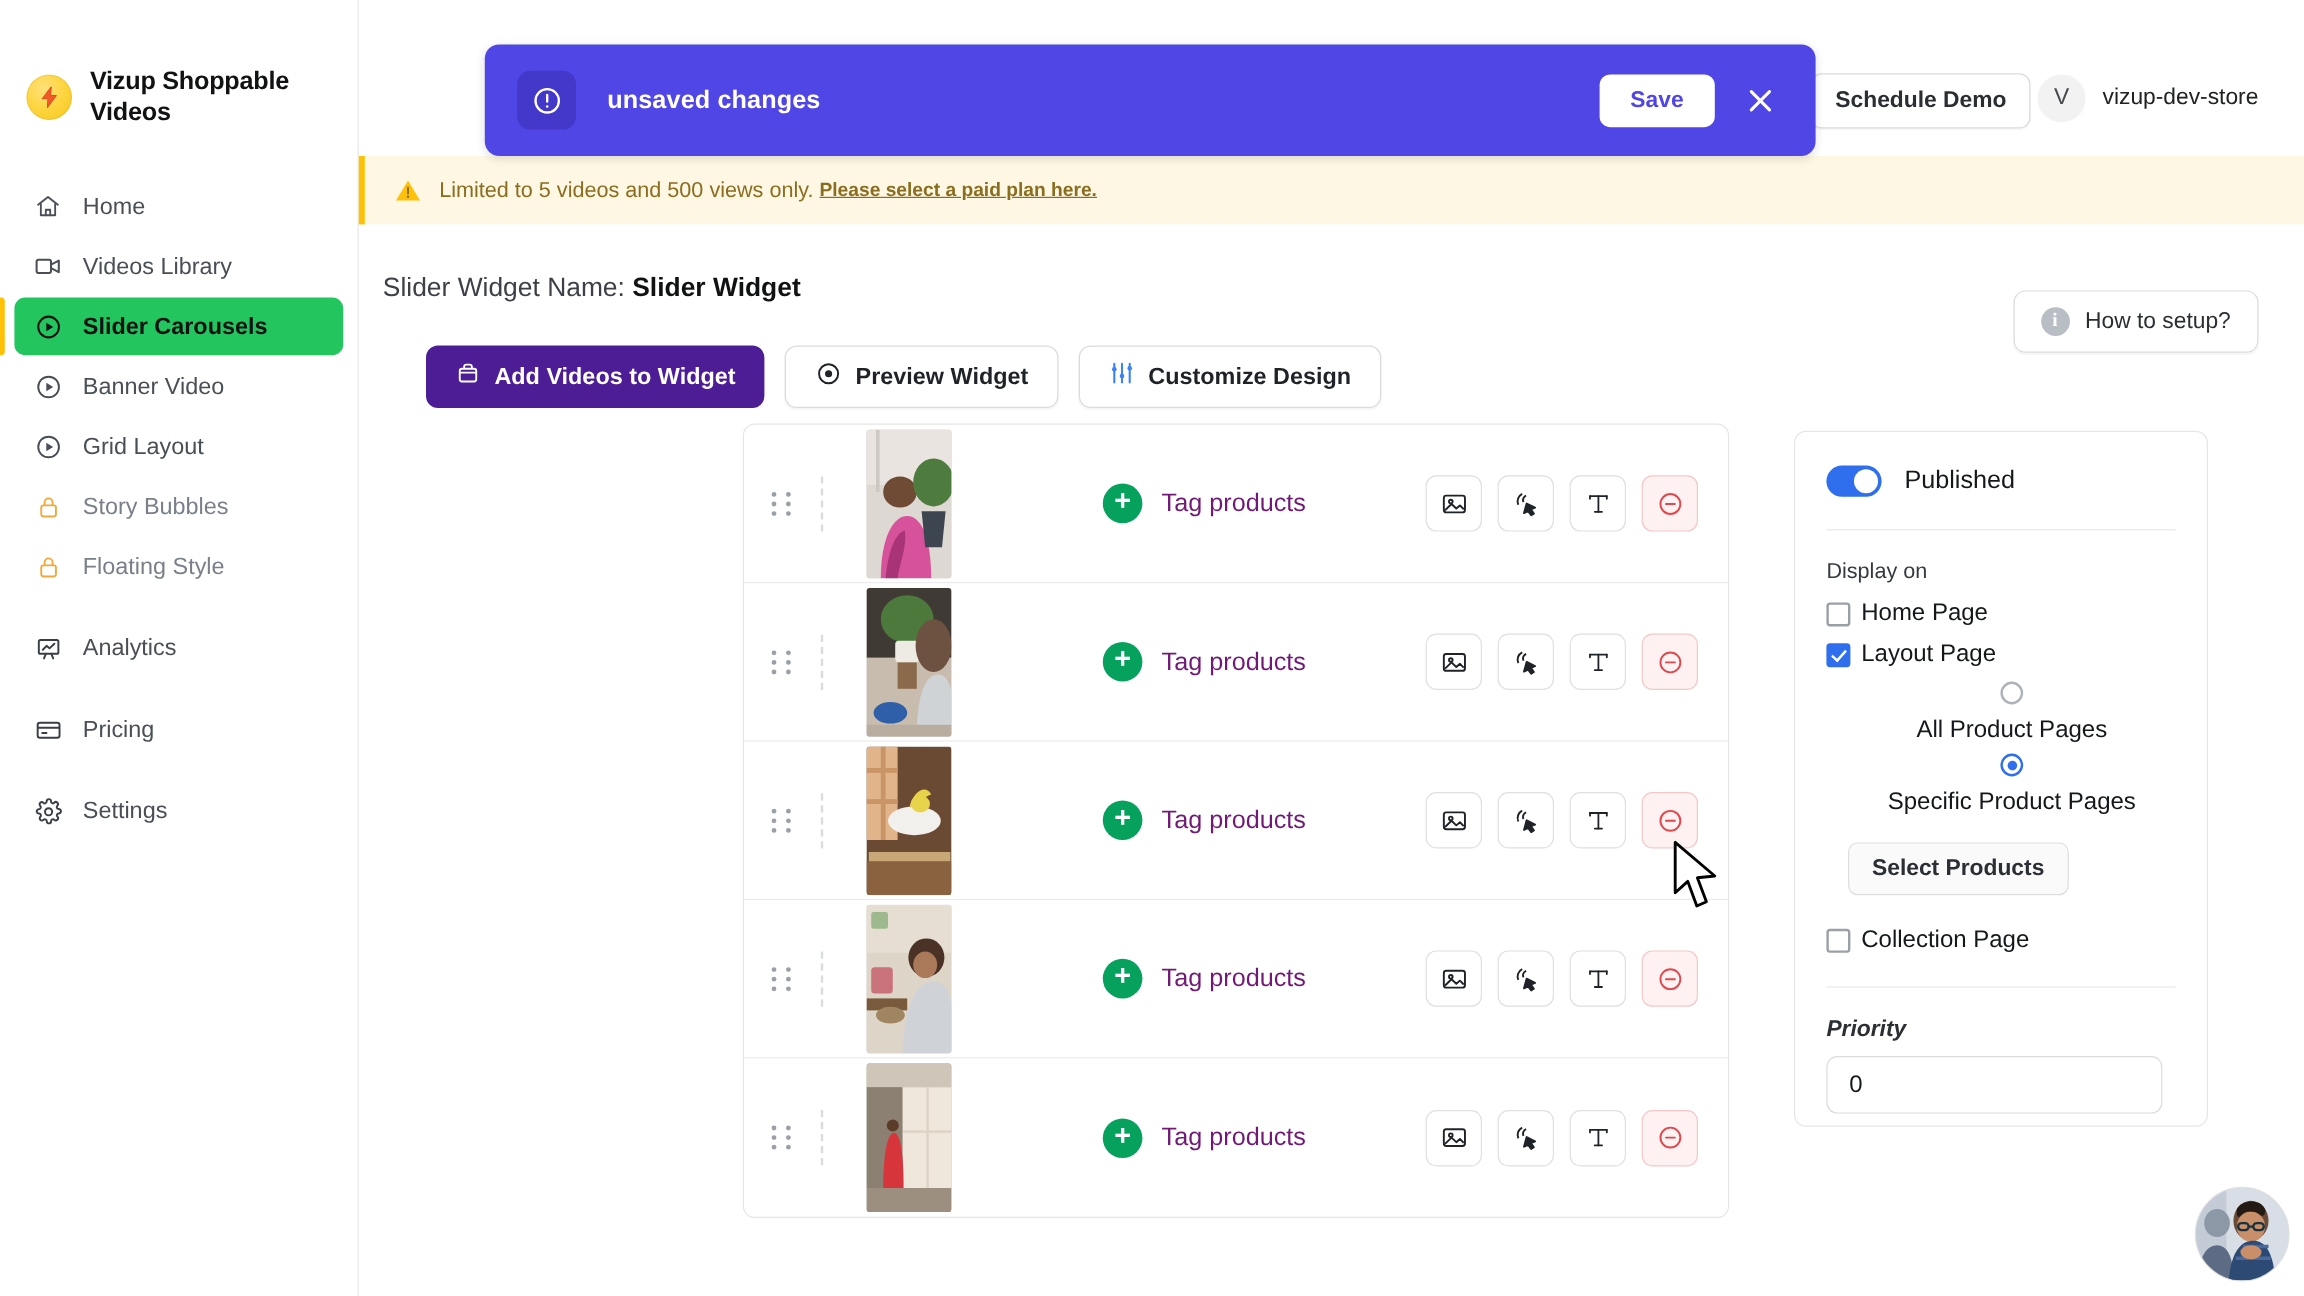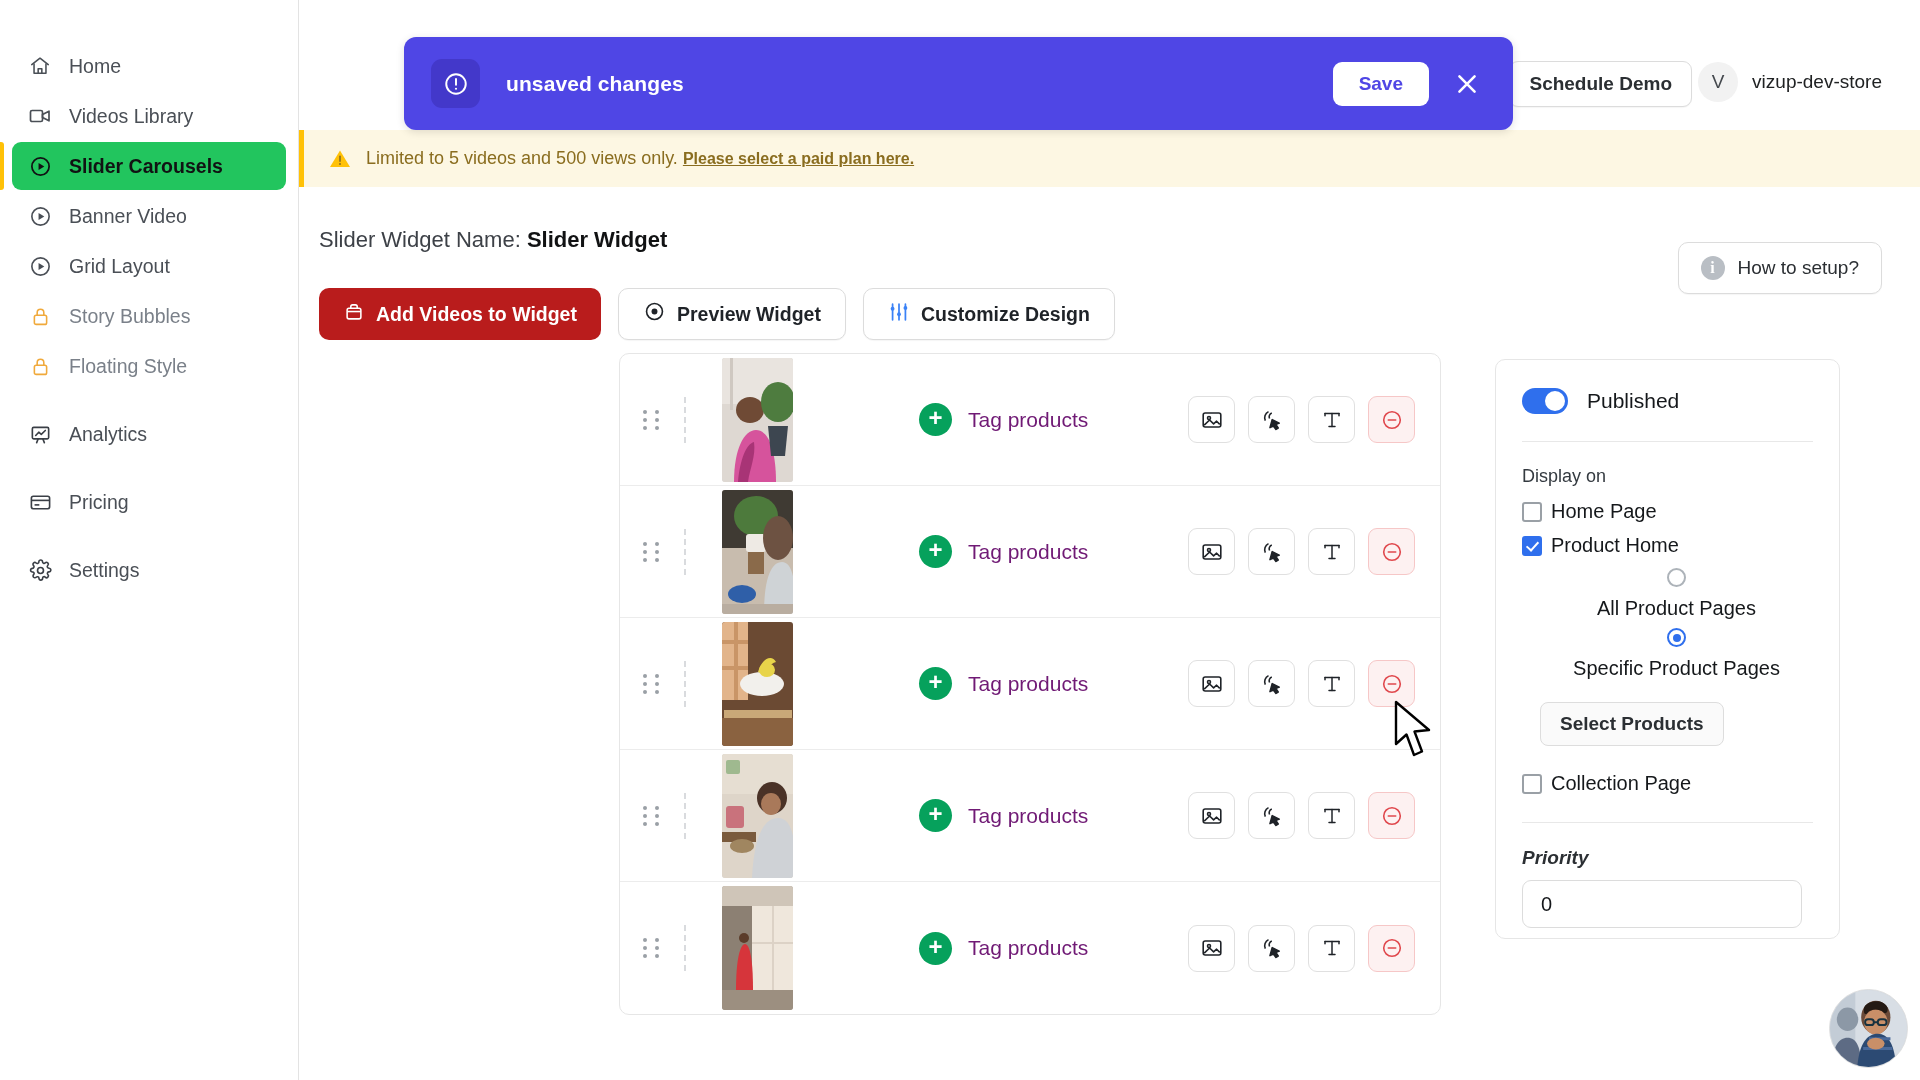--- a/index.html
+++ b/index.html
@@ -135,21 +135,21 @@
   .widget-name b { color: #111213; }
 
   .actions { display: flex; gap: 17px; margin: 35px 0 0 20px; align-items: center; }
   .btn {
     display: flex; align-items: center; gap: 11px;
     height: 52px; padding: 0 24px;
     border-radius: 10px; font-size: 19.5px; font-weight: bold;
     cursor: pointer; white-space: nowrap;
     font-family: inherit;
   }
-  .btn-dark { background: #b91c1c; color: #ffffff; border: none; }
+  .btn-dark { background: #4c1d95; color: #ffffff; border: none; margin-left: 36px; }
   .btn-light {
     background: #ffffff; color: #1f2328;
     border: 1px solid #dcdcdc; box-shadow: 0 1px 1px rgba(0,0,0,.04);
   }
   .how-to {
     position: absolute; right: 38px; top: 55px;
     display: flex; align-items: center; gap: 13px;
     height: 52px; padding: 0 22px;
     background: #ffffff; border: 1px solid #dcdcdc; border-radius: 10px;
     font-size: 19px; color: #2b2f33; cursor: pointer;
@@ -285,20 +285,28 @@
     cursor: pointer; background: #cfd6de;
   }
   .chat-avatar svg { display: block; width: 100%; height: 100%; }
 </style>
 </head>
 <body>
 
 <div id="app">
 
   <aside class="sidebar">
+    <div class="brand">
+      <div class="brand-logo">
+        <svg width="19" height="22" viewBox="0 0 24 24" aria-hidden="true">
+          <path d="M13.5 1 4 13.6h6L9.5 23 19 10.3h-6.1z" fill="#f05a28" stroke="#e0451a" stroke-width="1" stroke-linejoin="round"></path>
+        </svg>
+      </div>
+      <div class="brand-title">Vizup Shoppable Videos</div>
+    </div>
 
     <nav class="nav">
       <div class="nav-item">
         <span class="nico">
           <svg width="22" height="22" viewBox="0 0 24 24" fill="none" stroke="#4a4f56" stroke-width="1.7" stroke-linecap="round" stroke-linejoin="round">
               <path d="M3 10.5 12 3.5l9 7"></path>
               <path d="M5.5 9.8V20h13V9.8"></path>
               <path d="M10 20v-5h4v5"></path>
             </svg>
         </span>
@@ -816,21 +824,21 @@
 
       <div class="section-label">Display on</div>
 
       <div class="check-row">
         <span class="cbox"></span>
         <span class="check-label">Home Page</span>
       </div>
 
       <div class="check-row">
         <span class="cbox checked"></span>
-        <span class="check-label">Product Home</span>
+        <span class="check-label">Layout Page</span>
       </div>
 
       <div class="radio-group">
         <div class="radio-row">
           <span class="rbox"></span>
           <span class="radio-label">All Product Pages</span>
         </div>
         <div class="radio-row">
           <span class="rbox checked"></span>
           <span class="radio-label">Specific Product Pages</span>

